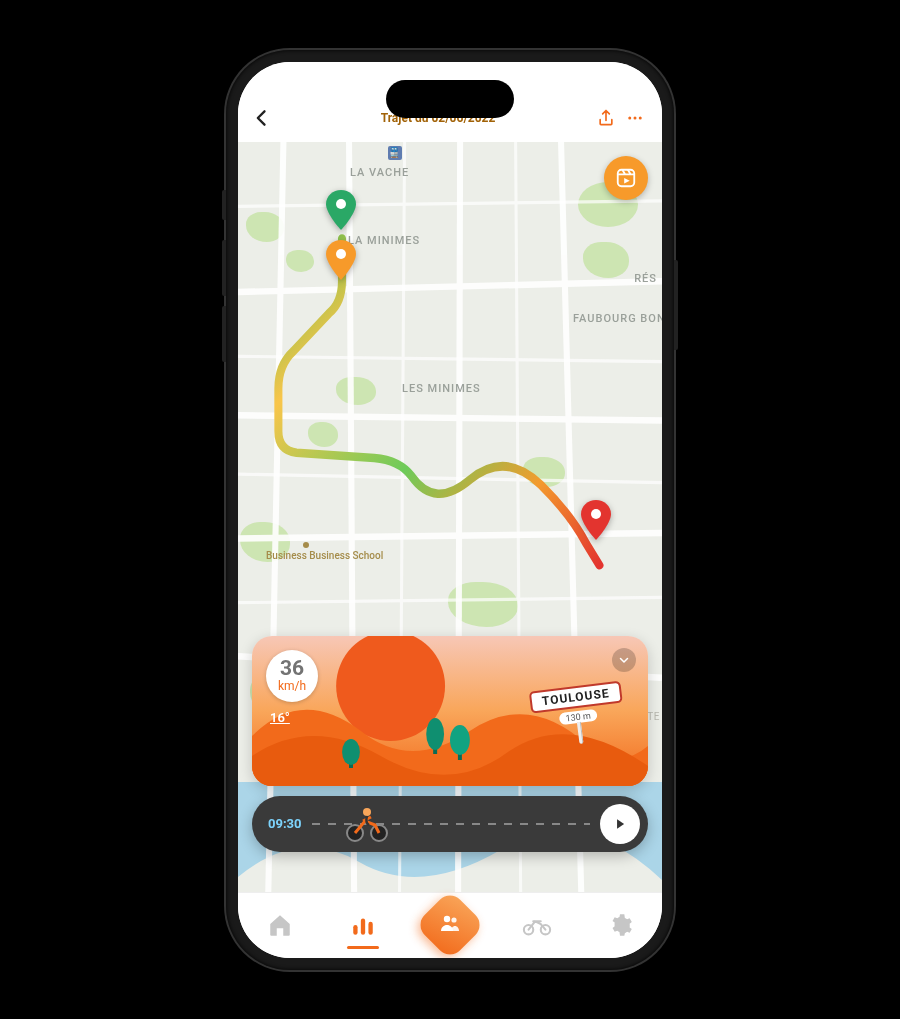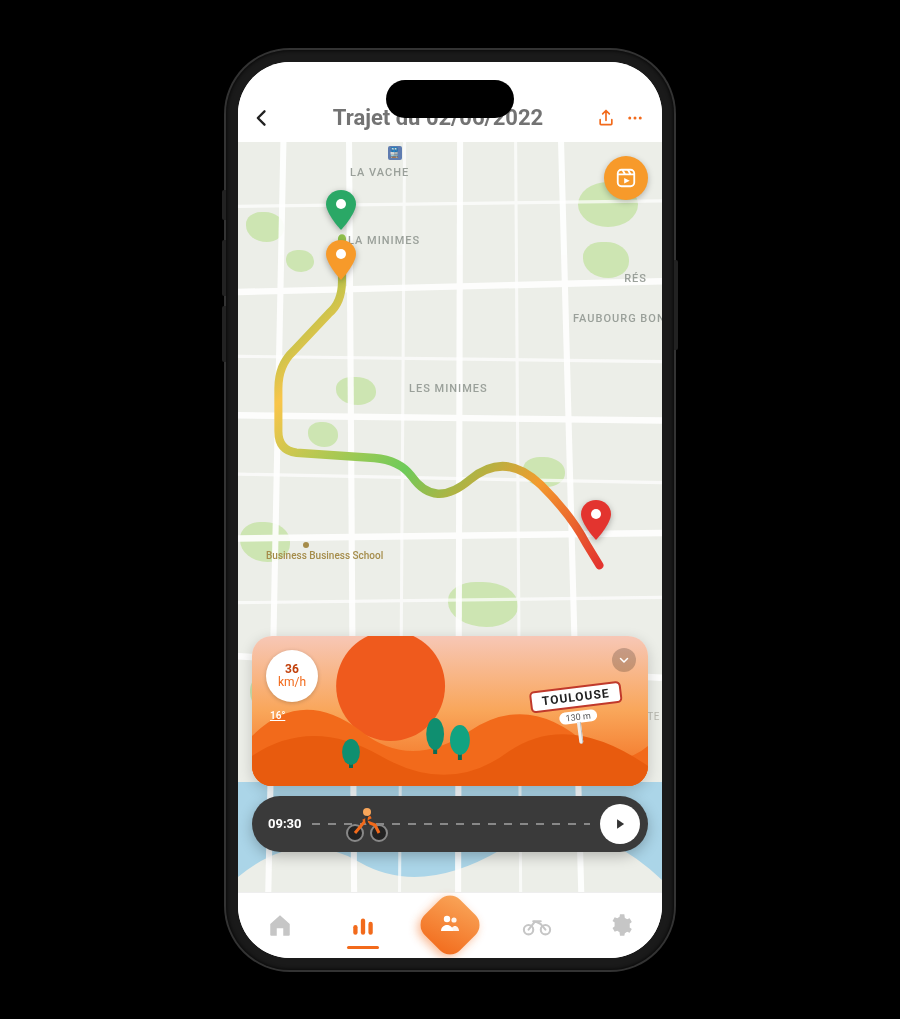--- a/index.html
+++ b/index.html
@@ -52,21 +52,21 @@
   
   .app-header {
     height: 80px;
     padding-top: 32px;
     display: flex; align-items: center;
     position: relative;
     z-index: 10;
     background: #fff;
   }
   .back-btn { width: 48px; display:flex; align-items:center; justify-content:center; height:100%; cursor:pointer; }
-  .title { flex:1; text-align:center; font-weight:700; font-size:22px; color:#737373; }
+  .title { flex:1; text-align:center; font-weight:700; font-size:12px; color:#a16207; }
   .header-right { width: 72px; display:flex; align-items:center; justify-content:center; gap:10px; padding-right:12px; }
   .share-btn, .more-btn { cursor:pointer; color:#f26a1b; display:flex; align-items:center; }
   
   .map-area {
     flex:1; position:relative;
     background: #eceee8;
     overflow:hidden;
   }
   .map-bg {
     position:absolute; inset:0;
@@ -96,23 +96,23 @@
     background: linear-gradient(180deg, #f7c7b6 0%, #f9a65a 50%, #f26a1b 100%);
     box-shadow:0 4px 14px rgba(0,0,0,.18);
   }
   .info-card svg.hills { position:absolute; inset:0; width:100%; height:100%; }
   .speed-badge {
     position:absolute; top:14px; left:14px;
     width:52px; height:52px; border-radius:50%; background:#fff;
     display:flex; flex-direction:column; align-items:center; justify-content:center;
     box-shadow:0 1px 4px rgba(0,0,0,.2);
   }
-  .speed-val { color:#c2410c; font-weight:700; font-size:12px; line-height:1; }
+  .speed-val { color:#737373; font-weight:700; font-size:21px; line-height:1; }
   .speed-unit { color:#f26a1b; font-size:12px; }
-  .temp { position:absolute; left:18px; top:74px; color:#fff; font-size:10px; font-weight:600;text-decoration:underline; }
+  .temp { position:absolute; left:18px; top:74px; color:#fff; font-size:13px; font-weight:600;text-decoration:underline; }
   .chevron-btn {
     position:absolute; top:12px; right:12px;
     width:24px; height:24px; border-radius:50%;
     background:rgba(0,0,0,.2); display:flex; align-items:center; justify-content:center; cursor:pointer;
   }
   .city-sign {
     position:absolute; right:24px; bottom:42px;
     transform: rotate(-7deg);
     display:flex; flex-direction:column; align-items:center;
   }
@@ -124,21 +124,21 @@
     background:#fff; border-radius:10px; font-size:9px; padding:1px 6px; margin-top:3px; color:#555;
   }
   .city-sign-pole { width:4px; height:22px; background:#eee; margin-top:-1px; border-radius:0 0 2px 2px; box-shadow:inset -1px 0 0 #bbb; }
   
   .timeline {
     position:absolute; left:14px; right:14px; bottom:40px;
     height:56px; border-radius:28px;
     background:#3a3a3a; display:flex; align-items:center; padding:0 8px 0 16px;
     box-shadow:0 4px 14px rgba(0,0,0,.25);
   }
-  .time-label { color:#ffffff; font-weight:700; font-size:13px; margin-right:10px; }
+  .time-label { color:#7dd3fc; font-weight:700; font-size:13px; margin-right:10px; }
   .track { flex:1; position:relative; height:2px;
     background-image: repeating-linear-gradient(90deg, #888 0 8px, transparent 8px 16px);
   }
   .moto-marker { position:absolute; left:12%; top:-20px; width:44px; height:40px; }
   .play-btn {
     width:40px; height:40px; border-radius:50%; background:#fff;
     display:flex; align-items:center; justify-content:center; cursor:pointer; margin-left:10px;
   }
   
   .bottom-nav {
@@ -231,23 +231,23 @@
               <path d="M0,200 L420,205"></path>
             <path d="M0,310 L420,318"></path>
               <path d="M0,430 L420,425"></path>
             <path d="M165,0 L160,700"></path>
               <path d="M275,0 L280,700"></path>
           </g>
         </svg>
 
         <div class="neighborhood" style="left:112px;top:24px">LA VACHE</div>
         <div class="neighborhood" style="left:110px;top:92px">LA MINIMES</div>
-        <div class="neighborhood" style="left:171px;top:240px">LES MINIMES</div>
+        <div class="neighborhood" style="left:164px;top:240px">LES MINIMES</div>
         <div class="neighborhood" style="left:335px;top:170px;text-align:right">FAUBOURG BONNEFOY</div>
-        <div class="neighborhood" style="right:15px;top:130px">RÉS</div>
+        <div class="neighborhood" style="right:5px;top:130px">RÉS</div>
         <div class="border-label" style="right:2px;bottom:170px">CÔTE</div>
 
         <div class="train-icon" style="left:150px;top:4px">🚆</div>
 
         <div class="poi" style="left:28px;top:400px;width:80px">
           <div class="poi-dot"></div>
           <span>Business Business School</span>
         </div>
       </div>
 

